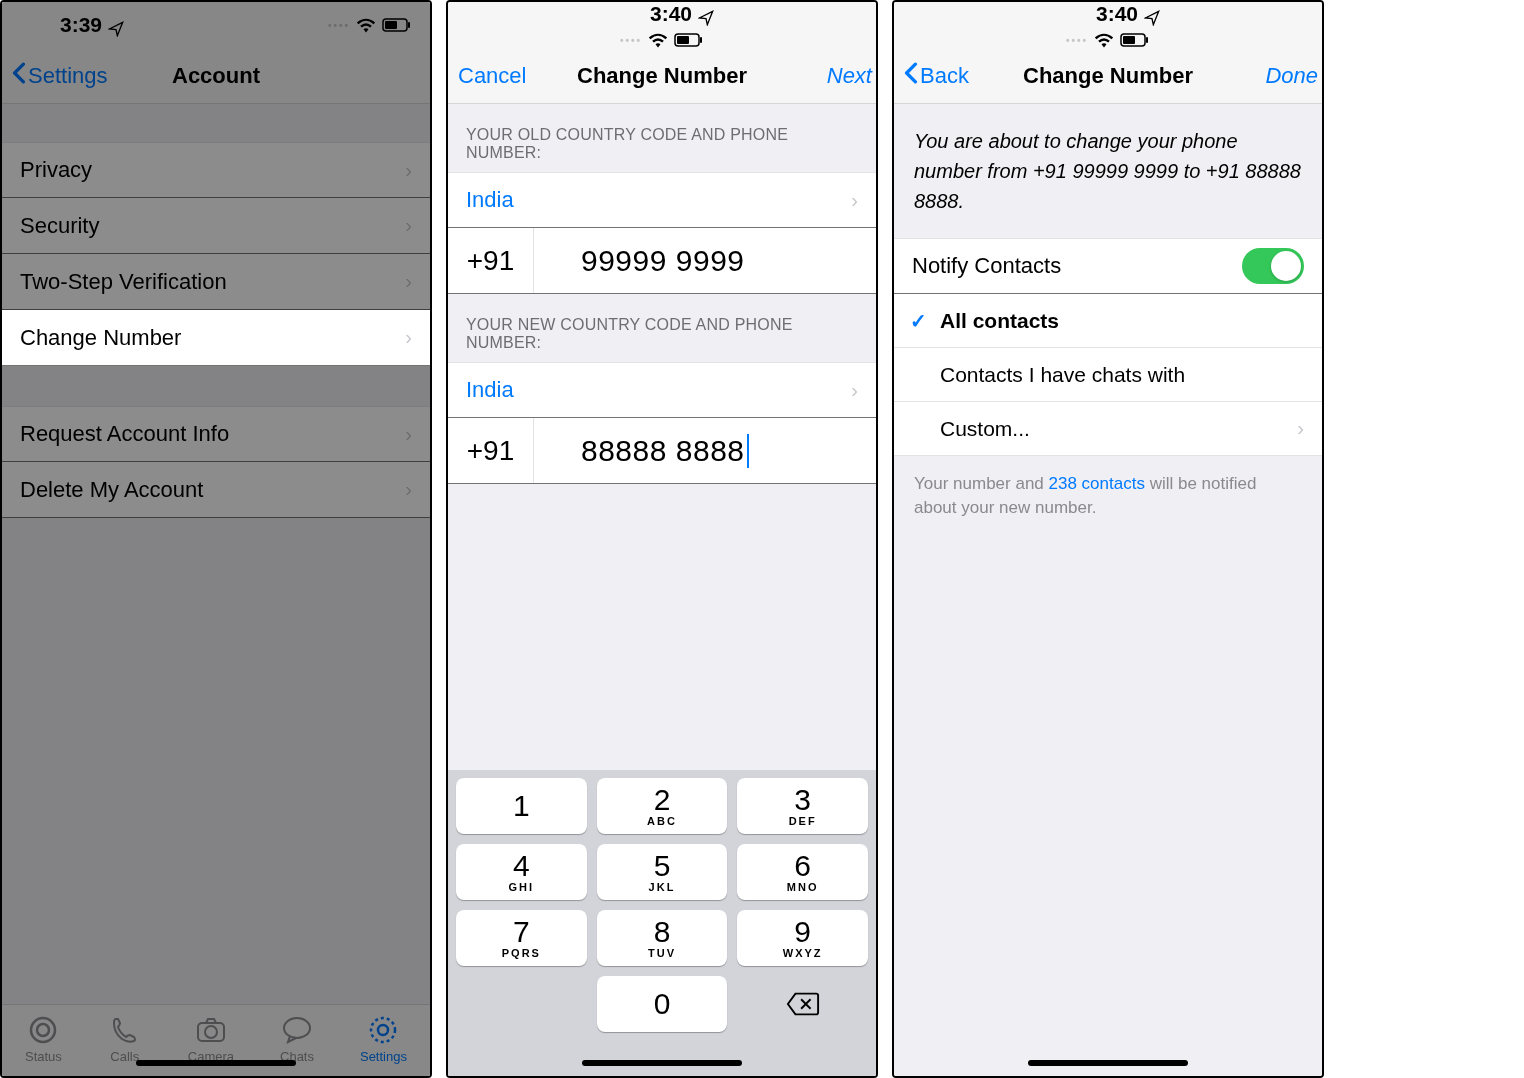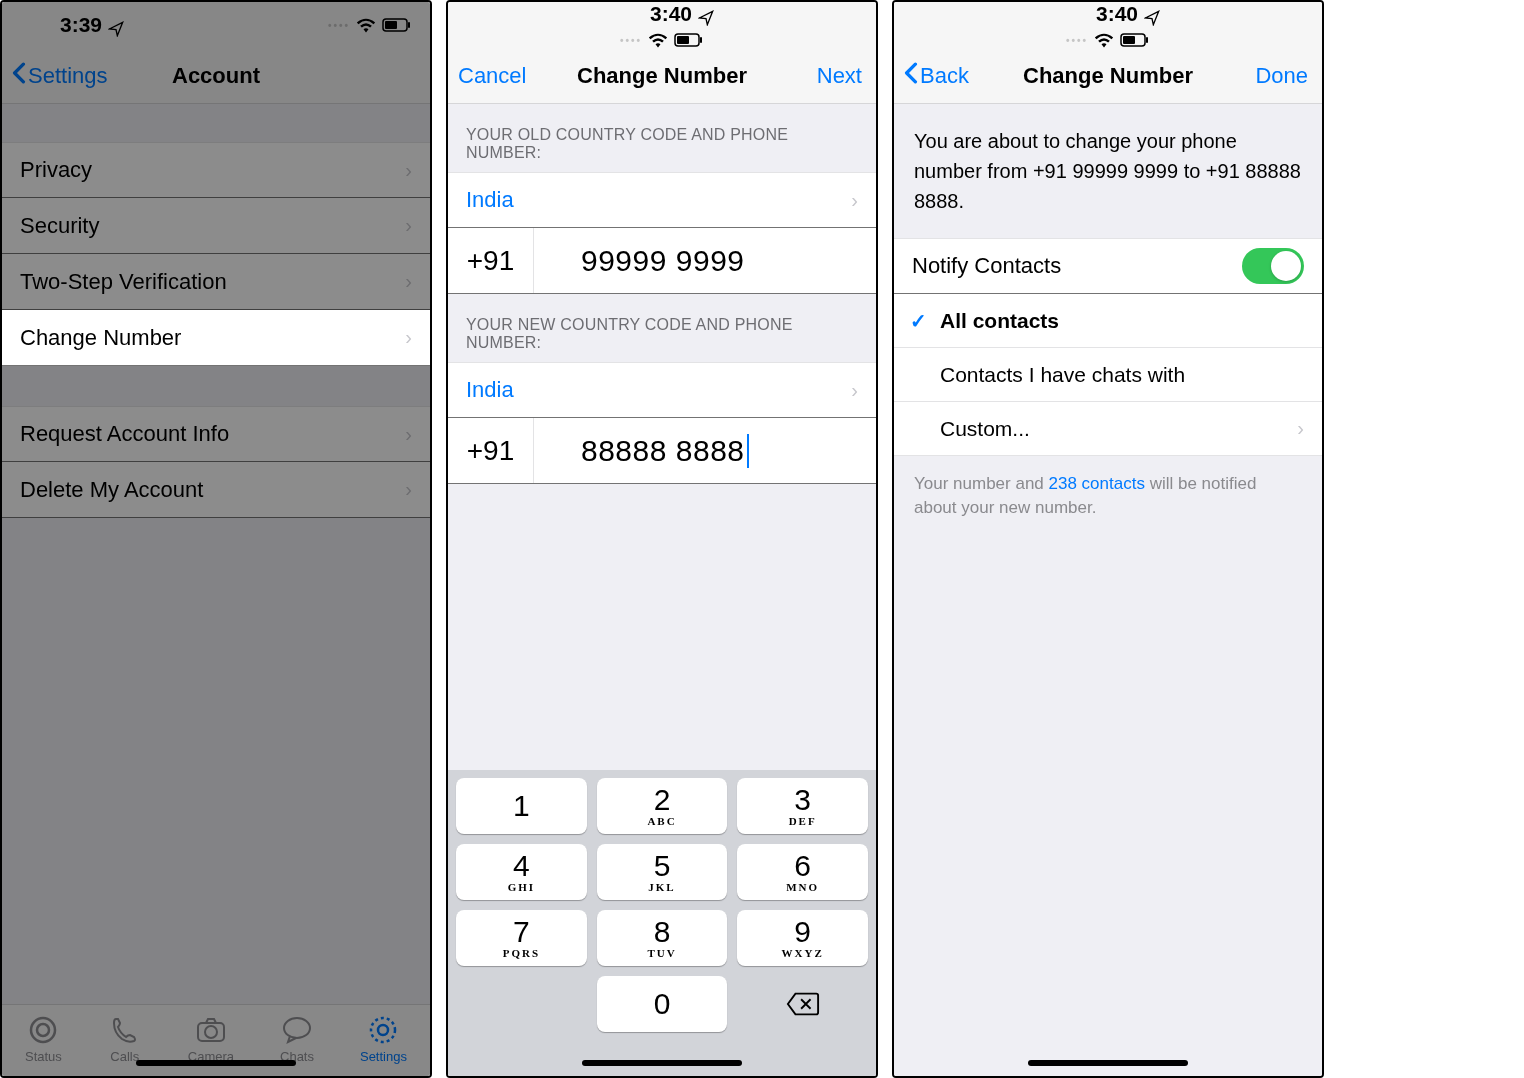--- a/index.html
+++ b/index.html
@@ -62,21 +62,21 @@
   }
   .nav-left, .nav-right {
     position: absolute;
     top: 0; bottom: 0;
     display: flex;
     align-items: center;
     color: #007aff;
     font-size: 22px;
   }
   .nav-left { left: 10px; }
-  .nav-right { right: 14px; }
+  .nav-right { right: 4px; font-style: italic; }
   .nav-title { font-size: 22px; font-weight: 600; }
   .chev-left { margin-right: 2px; }
 
   
   .content { flex: 1; overflow: hidden; background: #efeff4; display: flex; flex-direction: column; }
   .spacer-small { height: 38px; }
   .spacer-med { height: 40px; }
 
   .section-header {
     font-size: 16px;
@@ -185,31 +185,32 @@
     border-radius: 8px;
     box-shadow: 0 1px 1px rgba(0, 0, 0, 0.3);
     height: 56px;
     display: flex;
     flex-direction: column;
     align-items: center;
     justify-content: center;
     line-height: 1;
   }
   .key-num { font-size: 30px; font-weight: 400; }
-  .key-let { font-size: 11px; letter-spacing: 2px; font-weight: 600; margin-top: 1px; font-family: Liberation Serif, serif; }
+  .key-let { font-size: 11px; letter-spacing: 2px; font-weight: 600; margin-top: 1px; }
   .key.blank { background: transparent; box-shadow: none; }
   .key.bksp { background: transparent; box-shadow: none; display:flex; align-items:center; justify-content:center;}
 
   
   .info-text {
     padding: 22px 20px;
     font-size: 20px;
     color: #000;
     line-height: 1.5;
     background: #efeff4;
+    font-style: italic;
   }
   .info-text p + p { margin-top: 22px; }
 
   .toggle {
     margin-left: auto;
     width: 62px;
     height: 36px;
     background: #34c759;
     border-radius: 18px;
     position: relative;

